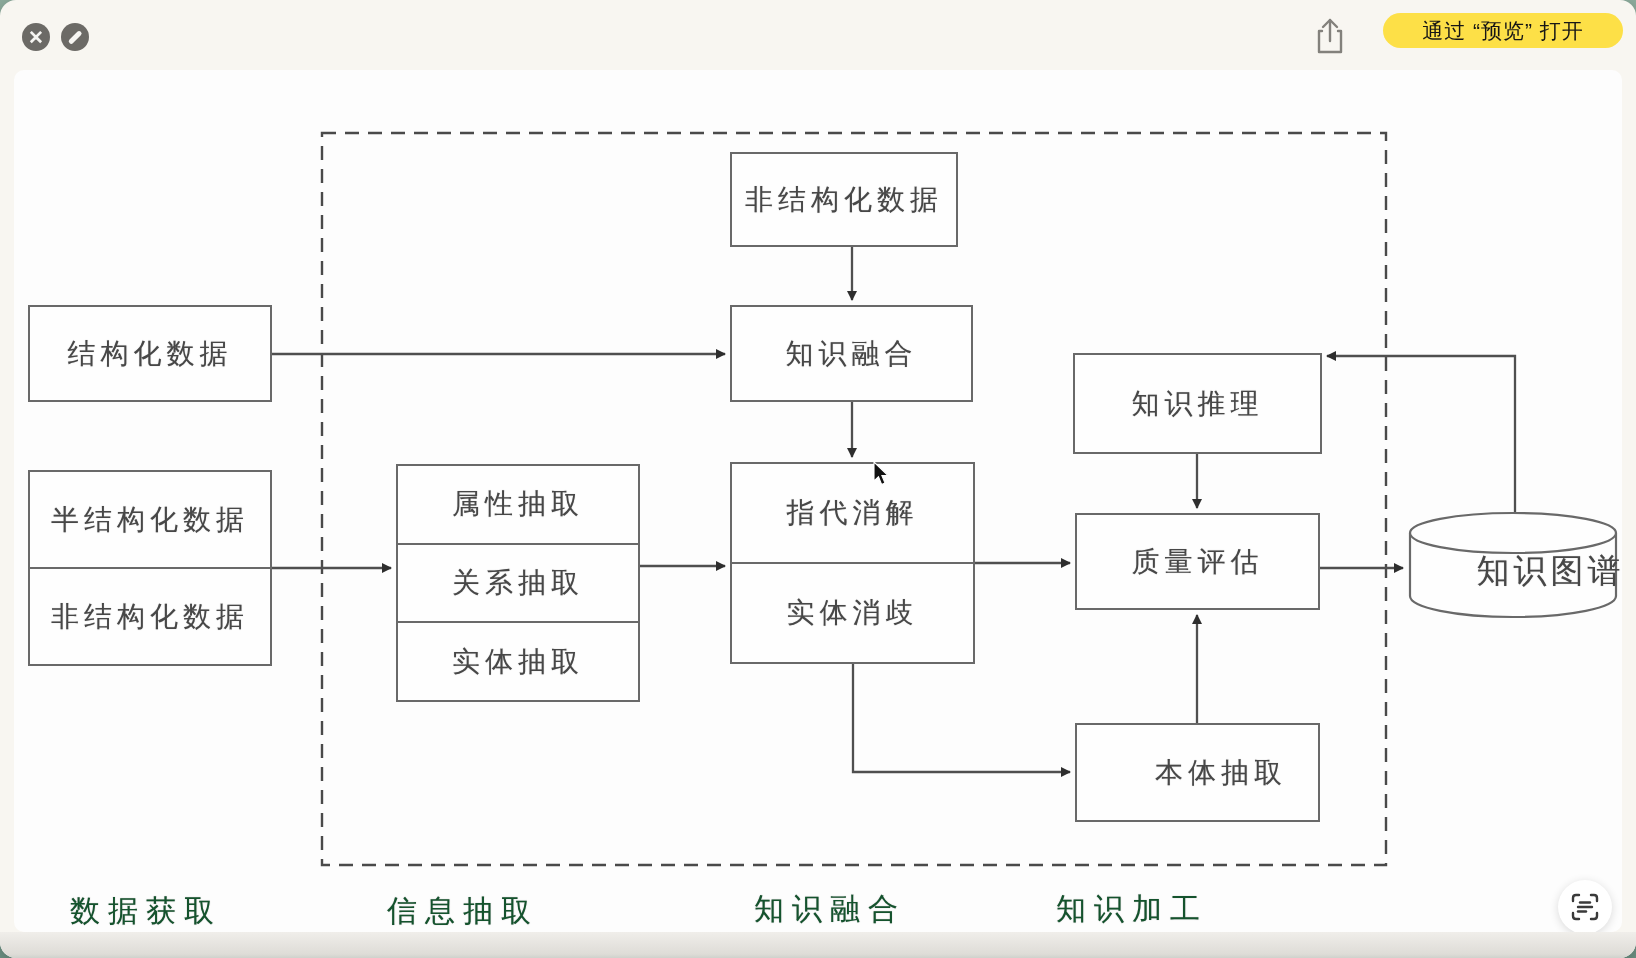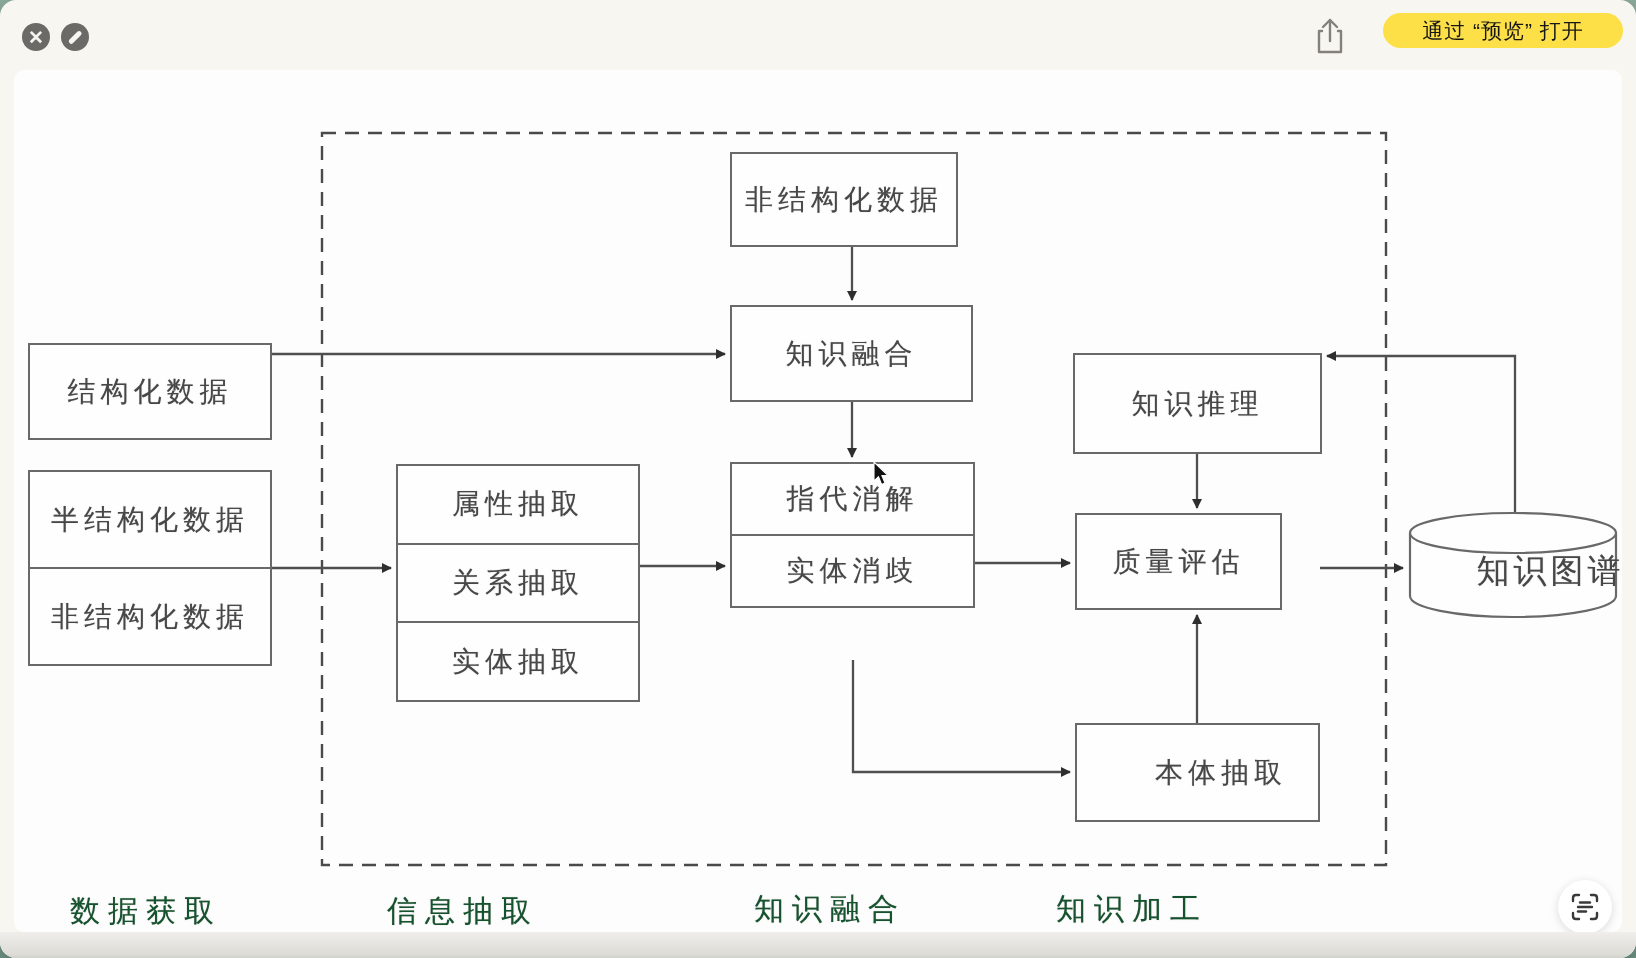--- a/index.html
+++ b/index.html
@@ -113,43 +113,43 @@
     </g>
 
     <g stroke="#696969" stroke-width="2.2" fill="#fefefe">
       <path d="M1410,533 L1410,596 A103,21 0 0 0 1616,596 L1616,533"></path>
       <ellipse cx="1513" cy="533" rx="103" ry="20"></ellipse>
     </g>
   </svg>
 
   <div class="dbox" style="left:730px;top:152px;width:228px;height:95px;">非结构化数据</div>
 
-  <div class="dbox" style="left:28px;top:305px;width:244px;height:97px;margin-top:38px;">结构化数据</div>
+  <div class="dbox" style="left:28px;top:305px;width:244px;height:97px;">结构化数据</div>
 
   <div class="dstack" style="left:28px;top:470px;width:244px;height:196px;">
     <div class="row">半结构化数据</div>
     <div class="row">非结构化数据</div>
   </div>
 
   <div class="dstack" style="left:396px;top:464px;width:244px;height:238px;">
     <div class="row">属性抽取</div>
     <div class="row">关系抽取</div>
     <div class="row">实体抽取</div>
   </div>
 
   <div class="dbox" style="left:730px;top:305px;width:243px;height:97px;">知识融合</div>
 
-  <div class="dstack" style="left:730px;top:462px;width:245px;height:146px;">
+  <div class="dstack" style="left:730px;top:462px;width:245px;height:202px;">
     <div class="row">指代消解</div>
     <div class="row">实体消歧</div>
   </div>
 
   <div class="dbox" style="left:1073px;top:305px;width:249px;height:101px;margin-top:48px;">知识推理</div>
 
-  <div class="dbox" style="left:1075px;top:513px;width:207px;height:97px;">质量评估</div>
+  <div class="dbox" style="left:1075px;top:513px;width:245px;height:97px;">质量评估</div>
 
   <div class="dbox" style="left:1075px;top:723px;width:245px;height:99px;padding-left:47px;">本体抽取</div>
 
   <div class="cyl-label">知识图谱</div>
 
   <div class="stage-label" style="left:146px;top:911px;">数据获取</div>
   <div class="stage-label" style="left:463px;top:911px;">信息抽取</div>
   <div class="stage-label" style="left:830px;top:909px;">知识融合</div>
   <div class="stage-label" style="left:1132px;top:909px;">知识加工</div>
 

